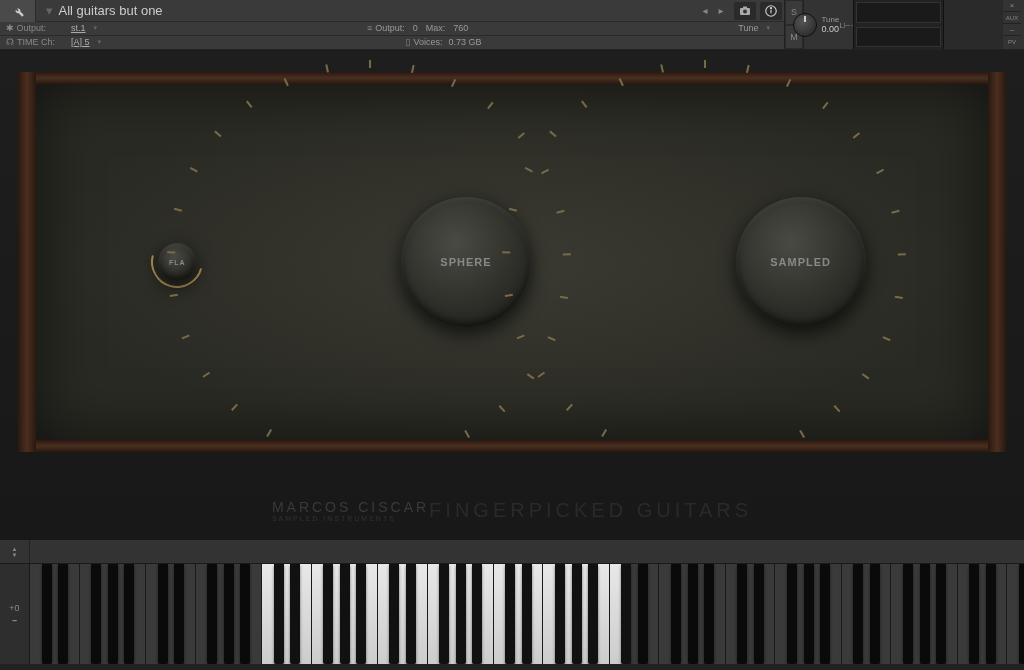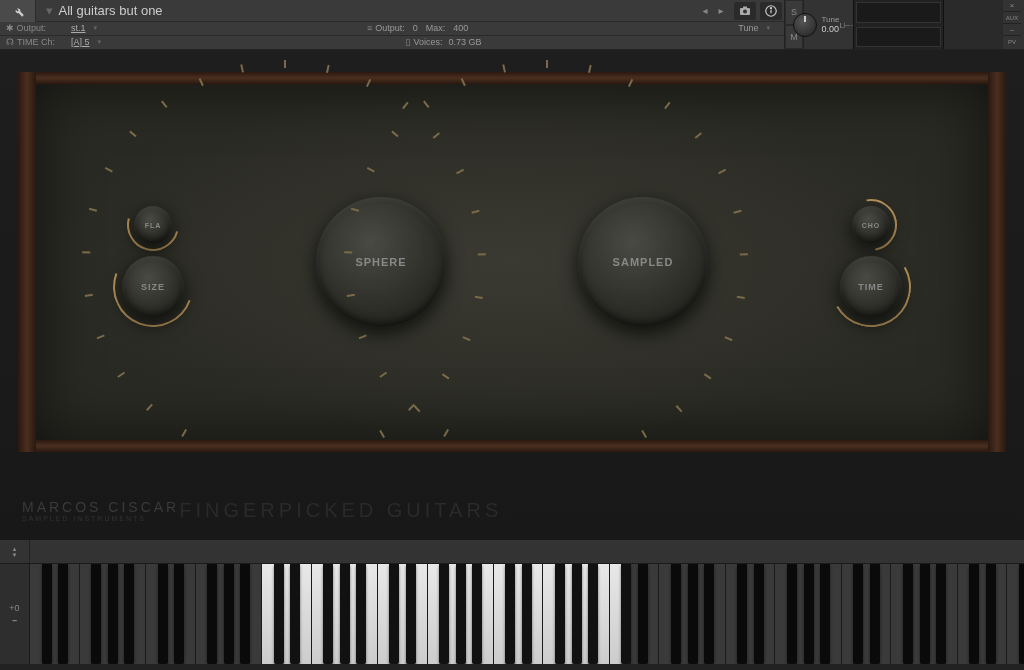--- a/index.html
+++ b/index.html
@@ -53,21 +53,21 @@
 .knob-large { width: 130px; height: 130px; }
 .arc { position: absolute; border-radius: 50%; }
 .arc-tiny { width: 52px; height: 52px; border: 2px solid transparent; border-left-color: #b8935a; border-bottom-color: #b8935a; transform: rotate(-30deg); }
 .arc-small { width: 80px; height: 80px; border: 2px solid transparent; border-left-color: #b8935a; border-bottom-color: #b8935a; transform: rotate(-25deg); }
 .knob-wrap { position: relative; display: flex; align-items: center; justify-content: center; }
 .ticks { position: absolute; width: 210px; height: 210px; }
 .tick { position: absolute; left: 50%; top: 50%; width: 8px; height: 2px; background: #7a6a4a; transform-origin: -97px 0; }
 .knob-large .knob-label { font-size: 11px; }
 .arc-right .arc-tiny, .arc-right .arc-small { border-left-color: transparent; border-bottom-color: transparent; border-right-color: #b8935a; border-top-color: #b8935a; transform: rotate(30deg); }
 
-.branding { position: absolute; bottom: 18px; left: 22px; right: 22px; display: flex; justify-content: flex-start; align-items: flex-end; }
+.branding { position: absolute; bottom: 18px; left: 22px; right: 22px; display: flex; justify-content: center; align-items: flex-end; }
 .brand-left { font-size: 14px; letter-spacing: 3px; color: #3a3a3a; }
 .brand-left-sub { font-size: 7px; letter-spacing: 2px; color: #333; }
 .brand-right { font-size: 20px; letter-spacing: 4px; color: #2a2a2a; }
 
 
 .keyboard-area { height: 130px; background: #2a2a2a; display: flex; flex-direction: column; }
 .kb-controls { height: 24px; background: #333; display: flex; align-items: center; border-bottom: 1px solid #1a1a1a; }
 .kb-pitch { width: 30px; height: 100%; display: flex; flex-direction: column; align-items: center; justify-content: center; font-size: 8px; color: #888; border-right: 1px solid #222; }
 .kb-body { flex: 1; display: flex; }
 .kb-sidebar { width: 30px; background: #2e2e2e; border-right: 1px solid #1a1a1a; display: flex; flex-direction: column; align-items: center; justify-content: center; font-size: 9px; color: #888; }
@@ -117,21 +117,21 @@
           <span>✱</span>
           <span>Output:</span>
         </span>
       <span class="row-value">st.1</span>
       <span class="dropdown-arrow">▾</span>
       <span class="row-sep"></span>
       <span style="color:#888;margin-right:3px">≡</span>
       <span>Output:</span>
       <span style="margin:0 8px">0</span>
       <span>Max:</span>
-      <span style="margin:0 8px">400</span>
+      <span style="margin:0 8px">760</span>
       <span class="row-sep"></span>
       <span>Tune</span>
       <span class="dropdown-arrow">▾</span>
     </div>
     <div class="topbar-row3">
       <span class="row-label">
           <span>☊</span>
           <span>TIME Ch:</span>
         </span>
       <span class="row-value">[A] 5</span>
@@ -182,26 +182,20 @@
     <div class="wood-bottom"></div>
     <div class="wood-left"></div>
     <div class="wood-right"></div>
     <div class="panel-face">
 
       <div class="knob-stack">
         <div class="knob-wrap">
           <div class="arc arc-tiny"></div>
           <div class="knob knob-tiny">
             <span class="knob-label" style="font-size:7px">FLA</span>
-          </div>
-        </div>
-        <div class="knob-wrap">
-          <div class="arc arc-small"></div>
-          <div class="knob knob-small">
-            <span class="knob-label">SIZE</span>
           </div>
         </div>
       </div>
 
       <div class="knob-wrap">
         <div class="ticks" id="ticks1">
             <div class="tick" style="transform: rotate(120deg) translateX(97px);"></div>
             <div class="tick" style="transform: rotate(132.5deg) translateX(97px);"></div>
             <div class="tick" style="transform: rotate(145deg) translateX(97px);"></div>
             <div class="tick" style="transform: rotate(157.5deg) translateX(97px);"></div>
@@ -258,34 +252,20 @@
             <div class="tick" style="transform: rotate(382.5deg) translateX(97px);"></div>
             <div class="tick" style="transform: rotate(395deg) translateX(97px);"></div>
             <div class="tick" style="transform: rotate(407.5deg) translateX(97px);"></div>
             <div class="tick" style="transform: rotate(420deg) translateX(97px);"></div>
           </div>
         <div class="knob knob-large">
           <span class="knob-label">SAMPLED</span>
         </div>
       </div>
 
-      <div class="knob-stack arc-right">
-        <div class="knob-wrap">
-          <div class="arc arc-tiny" style="border-color:transparent;border-right-color:#b8935a;border-top-color:#b8935a;transform:rotate(35deg)"></div>
-          <div class="knob knob-tiny">
-            <span class="knob-label" style="font-size:7px">CHO</span>
-          </div>
-        </div>
-        <div class="knob-wrap">
-          <div class="arc arc-small" style="border-color:transparent;border-right-color:#b8935a;border-bottom-color:#b8935a;transform:rotate(15deg)"></div>
-          <div class="knob knob-small">
-            <span class="knob-label">TIME</span>
-          </div>
-        </div>
-      </div>
 
     </div>
   </div>
 
   <div class="branding">
     <div>
       <div class="brand-left">MARCOS CISCAR</div>
       <div class="brand-left-sub">SAMPLED INSTRUMENTS</div>
     </div>
     <div class="brand-right">FINGERPICKED GUITARS</div>

